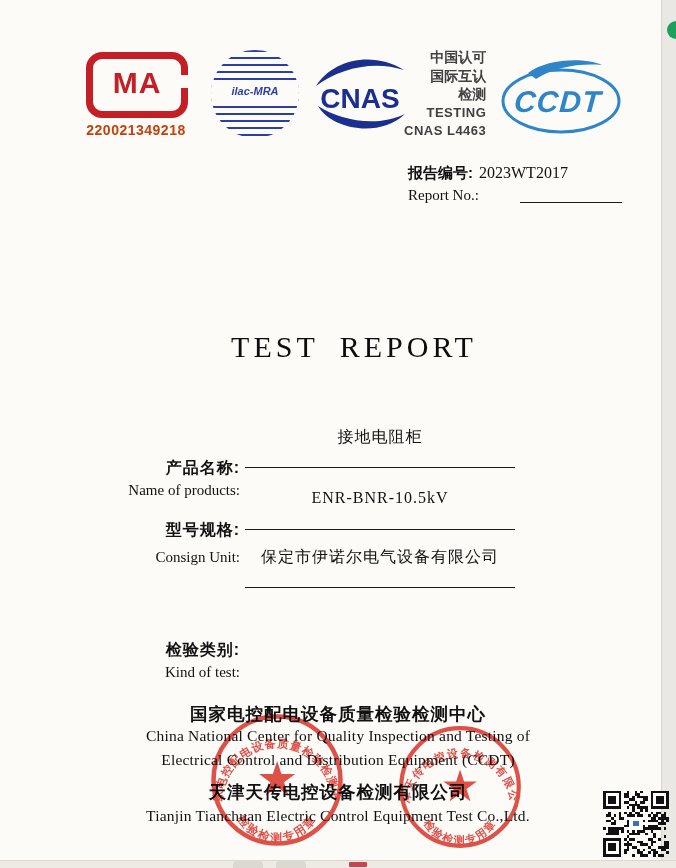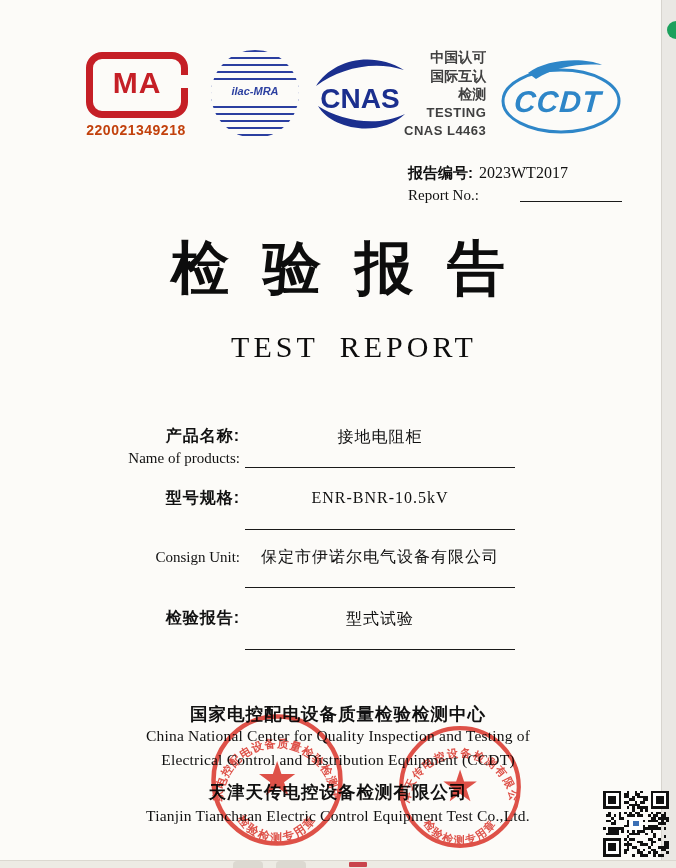--- a/index.html
+++ b/index.html
@@ -21,34 +21,34 @@
   .cnas{position:absolute;left:312px;top:52px;}
   .accred{position:absolute;left:404px;top:48px;color:#404040;font-weight:700;line-height:18.5px;font-size:14px;text-align:right;}
   .accred .en{font-size:13px;letter-spacing:.5px;}
   .ccdt{position:absolute;left:498px;top:56px;}
 
   
   .repno{position:absolute;left:408px;top:138px;width:214px;margin-top:26px;}
   .repno-l1{display:flex;align-items:baseline;gap:6px;}
   .repno-zh{font-size:15px;font-weight:800;}
   .repno-val{font-size:16px;}
-  .repno-l2{display:flex;align-items:flex-start;margin-top:4px;gap:41px;}
+  .repno-l2{display:flex;align-items:center;margin-top:4px;gap:41px;}
   .repno-en{font-size:15px;}
   .repno-line{flex:1;border-bottom:1.5px solid #1a1a1a;height:14px;}
 
   
   .title-zh{position:absolute;left:0;width:676px;top:230px;text-align:center;font-size:58px;font-weight:700;
             letter-spacing:34px;text-indent:34px;color:#0d0d0d;}
   .title-en{position:absolute;left:0;width:676px;top:330px;text-align:center;font-size:30px;
             letter-spacing:4px;word-spacing:10px;color:#0d0d0d;padding-left:16px;}
 
   
   .frow{position:absolute;left:60px;width:456px;height:42px;display:flex;}
   .flabel{width:180px;text-align:right;}
-  .flabel .zh{font-size:16px;font-weight:800;letter-spacing:1px;}
+  .flabel .zh{font-size:16px;font-weight:800;letter-spacing:1px;margin-top:32px;}
   .flabel .en{font-size:15px;margin-top:3px;}
   .fval{position:relative;margin-left:5px;width:270px;}
   .fval .v{position:absolute;left:0;right:0;top:1px;text-align:center;font-size:16px;letter-spacing:1px;}
   .fval .rule{position:absolute;left:0;right:0;bottom:0;border-bottom:1.5px solid #1a1a1a;}
 
   
   .foot{position:absolute;left:0;width:676px;text-align:center;}
   .foot.zh{font-size:17.5px;font-weight:800;letter-spacing:1px;}
   .foot.en{font-size:15.5px;letter-spacing:.2px;}
 
@@ -107,21 +107,20 @@
     <div class="repno-l1">
       <span class="repno-zh">报告编号:</span>
       <span class="repno-val serif">2023WT2017</span>
     </div>
     <div class="repno-l2">
       <span class="repno-en serif">Report No.:</span>
       <span class="repno-line"></span>
     </div>
   </div>
 
-  <div class="title-zh">检验报告</div>
   <div class="title-en serif">TEST REPORT</div>
 
   <div class="frow" style="top:426px">
     <div class="flabel">
       <div class="zh">产品名称:</div>
       <div class="en serif">Name of products:</div>
     </div>
     <div class="fval">
       <div class="v serif">接地电阻柜</div>
       <div class="rule"></div>
@@ -143,25 +142,22 @@
       <div class="en serif">Consign Unit:</div>
     </div>
     <div class="fval">
       <div class="v serif">保定市伊诺尔电气设备有限公司</div>
       <div class="rule"></div>
     </div>
   </div>
 
   <div class="frow" style="top:608px">
     <div class="flabel">
-      <div class="zh">检验报告:</div>
-    </div>
-    <div class="fval">
-      <div class="v serif">型式试验</div>
-      <div class="rule"></div>
+      <div class="zh">检验类别:</div>
+      <div class="en serif">Kind of test:</div>
     </div>
   </div>
 
   <div class="foot zh" style="top:702px">国家电控配电设备质量检验检测中心</div>
   <div class="foot en serif" style="top:751px">Electrical Control and Distribution Equipment (CCDT)</div>
   <div class="foot en serif" style="top:727px">China National Center for Quality Inspection and Testing of</div>
   <div class="foot zh" style="top:780px">天津天传电控设备检测有限公司</div>
   <div class="foot en serif" style="top:807px">Tianjin Tianchuan Electric Control Equipment Test Co.,Ltd.</div>
 
   <svg class="stamp" style="left:209px;top:712px" width="136" height="136" viewBox="0 0 150 150">

